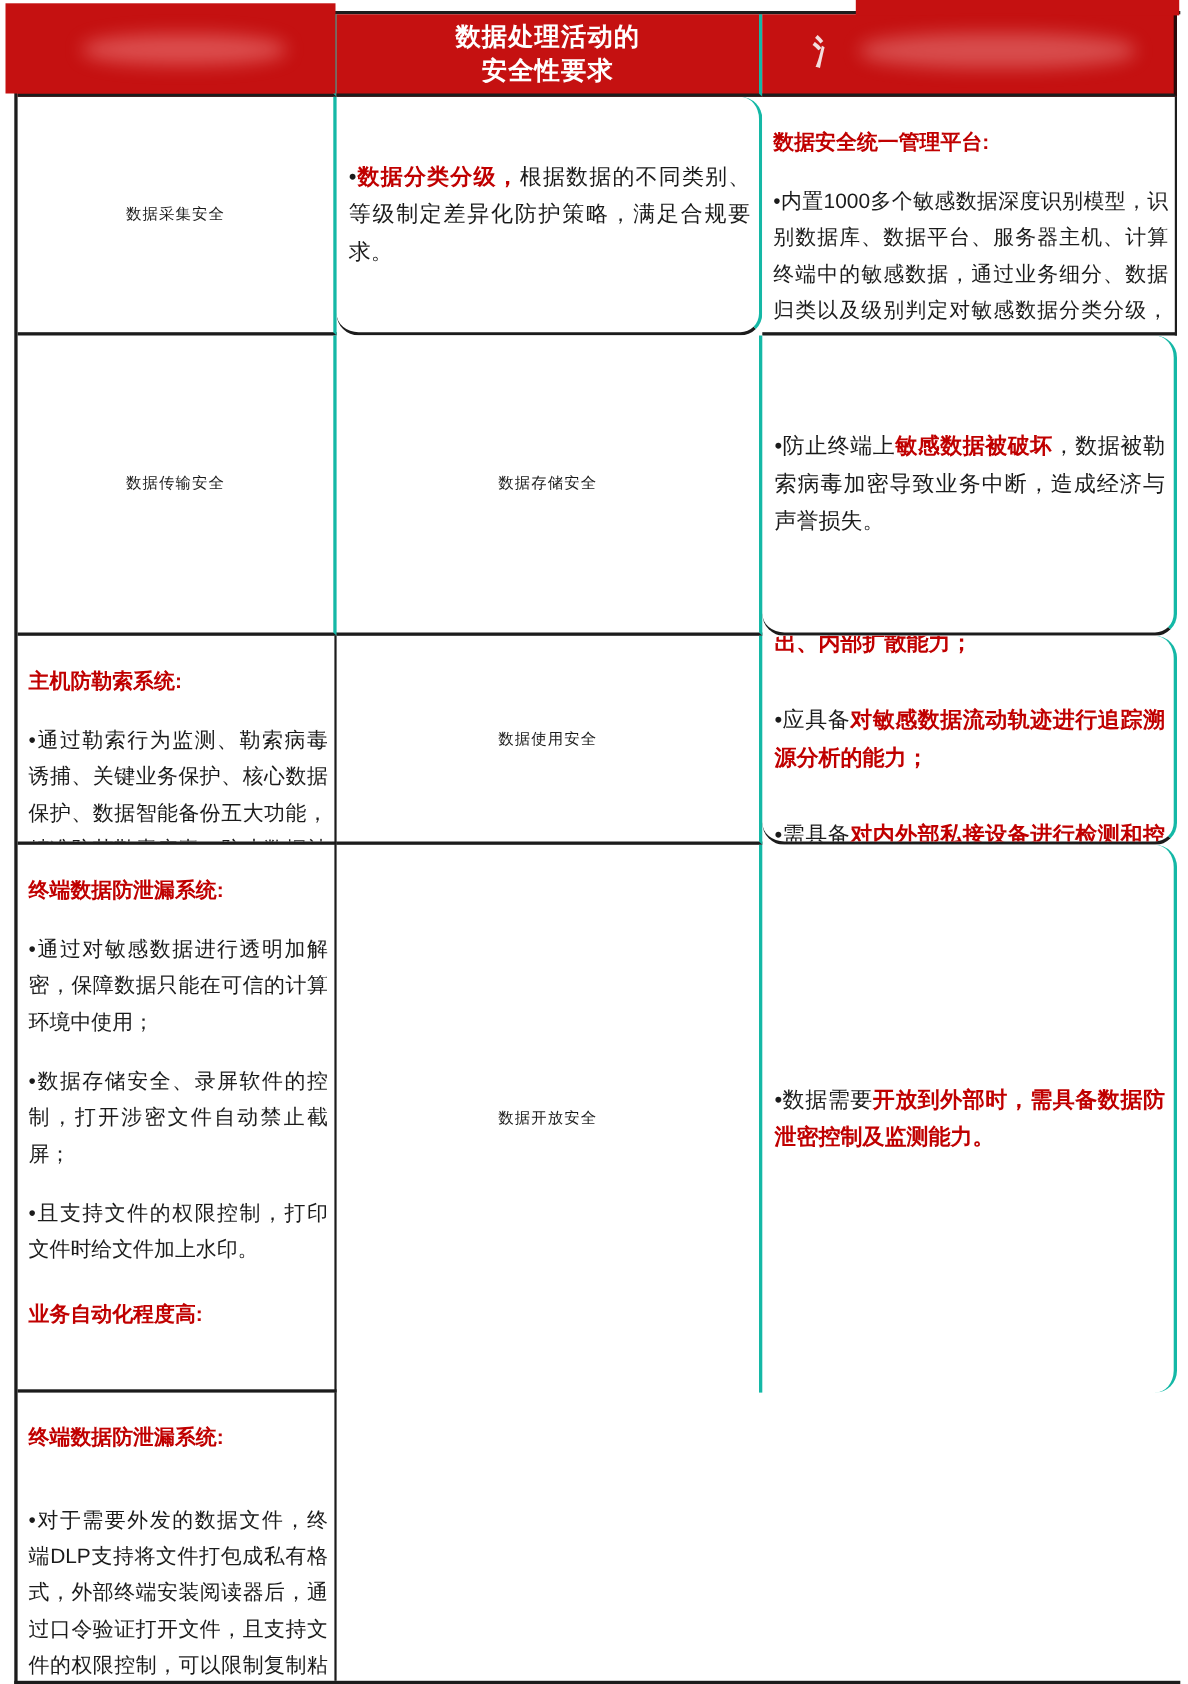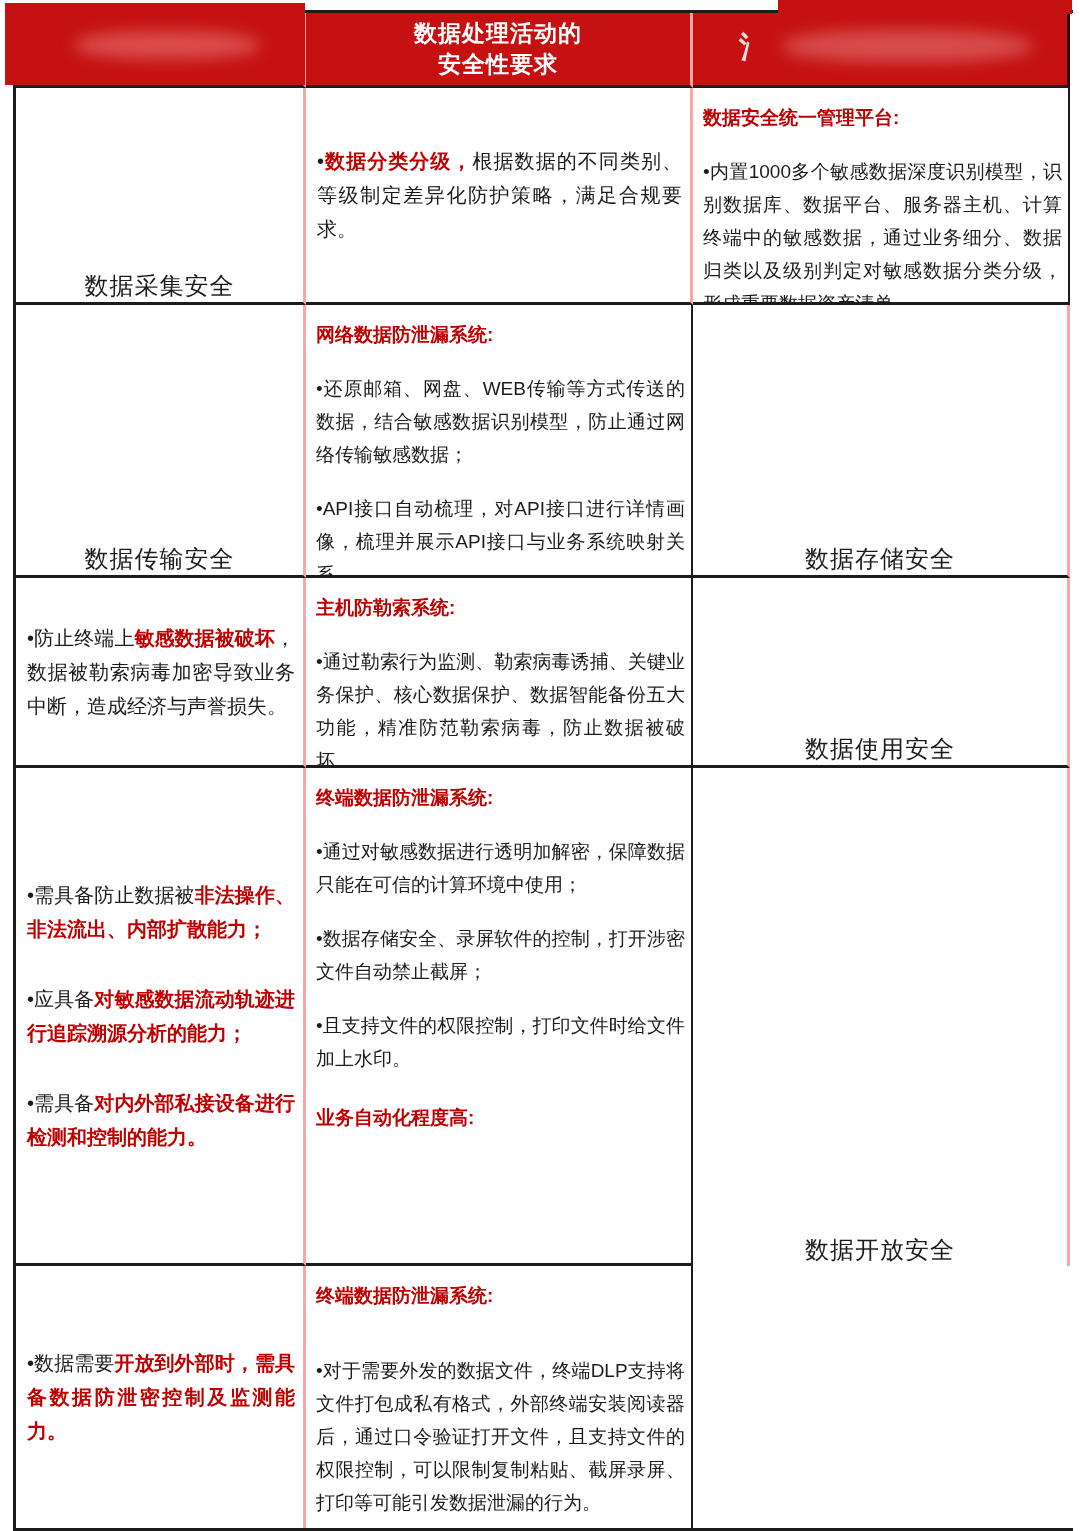--- a/index.html
+++ b/index.html
@@ -15,59 +15,60 @@
     position:absolute;left:13px;top:10px;width:1060px;
     box-sizing:border-box;
     border:3px solid #1c1c1c;border-right:none;
     display:grid;
     grid-template-columns:290px 387px 377px;
     grid-template-rows:75px 217px 273px 190px 498px 262px;
     background:#ffffff;
   }
   .cell{
     box-sizing:border-box;
-    border-right:3px solid #fca5a5;
+    border-right:3px solid #14b8a6;
     border-bottom:3px solid #1c1c1c;
     overflow:hidden;position:relative;
   }
   .cell.last-col{border-right:2px solid #1c1c1c;}
   .cell.last-row{border-bottom:none;}
 
   
   .hc{
     background:#c51111;color:#ffffff;
     display:flex;flex-direction:column;align-items:center;justify-content:center;
     font-weight:bold;font-size:23px;line-height:31px;text-align:center;
     letter-spacing:1px;
   }
   .hc.last-col{border-right:3px solid #2a0a0a;}
 
   
   .cat{
-    display:flex;align-items:flex-end;justify-content:center;
-    font-size:24px;color:#1c1c1c;letter-spacing:1px;
+    display:flex;align-items:center;justify-content:center;
+    font-size:14px;color:#1c1c1c;letter-spacing:1px;
   }
 
   
   .mid{
     display:flex;flex-direction:column;justify-content:center;
     padding:6px 8px 6px 11px;
     font-size:20px;line-height:34px;color:#1b1b1b;
     text-align:justify;
+    border-radius:20px;
   }
   .mid p{margin:0;}
   .mid p + p{margin-top:36px;}
 
   
   .sol{
     padding:5px 6px 4px 10px;
     font-size:19px;line-height:33px;color:#1b1b1b;
     text-align:justify;
   }
-  .sol .sh{margin:8px 0 0;color:#c00000;font-weight:bold;}
+  .sol .sh{margin:20px 0 0;color:#c00000;font-weight:bold;}
   .sol .sh.second{margin-top:26px;}
   .sol .sp{margin:21px 0 0;}
   .sol .sp.big-gap{margin-top:42px;}
 
   .rd{color:#c00000;font-weight:bold;}
 
   
   .patch-left{
     position:absolute;left:5px;top:3px;width:300px;height:82px;
     background:#c51111;z-index:10;
@@ -115,25 +116,20 @@
       <p><span>•</span><span class="rd">数据分类分级，</span><span>根据数据的不同类别、等级制定差异化防护策略，满足合规要求。</span></p>
     </div>
     <div class="cell sol last-col">
       <p class="sh">数据安全统一管理平台:</p>
       <p class="sp">•内置1000多个敏感数据深度识别模型，识别数据库、数据平台、服务器主机、计算终端中的敏感数据，通过业务细分、数据归类以及级别判定对敏感数据分类分级，形成重要数据资产清单。</p>
     </div>
 
     <div class="cell cat">
       <span>数据传输安全</span>
     </div>
-    <div class="cell sol last-col">
-      <p class="sh">网络数据防泄漏系统:</p>
-      <p class="sp">•还原邮箱、网盘、WEB传输等方式传送的数据，结合敏感数据识别模型，防止通过网络传输敏感数据；</p>
-      <p class="sp">•API接口自动梳理，对API接口进行详情画像，梳理并展示API接口与业务系统映射关系。</p>
-    </div>
 
     <div class="cell cat">
       <span>数据存储安全</span>
     </div>
     <div class="cell mid">
       <p><span>•防止终端上</span><span class="rd">敏感数据被破坏</span><span>，数据被勒索病毒加密导致业务中断，造成经济与声誉损失。</span></p>
     </div>
     <div class="cell sol last-col">
       <p class="sh">主机防勒索系统:</p>
       <p class="sp">•通过勒索行为监测、勒索病毒诱捕、关键业务保护、核心数据保护、数据智能备份五大功能，精准防范勒索病毒，防止数据被破坏。</p>

